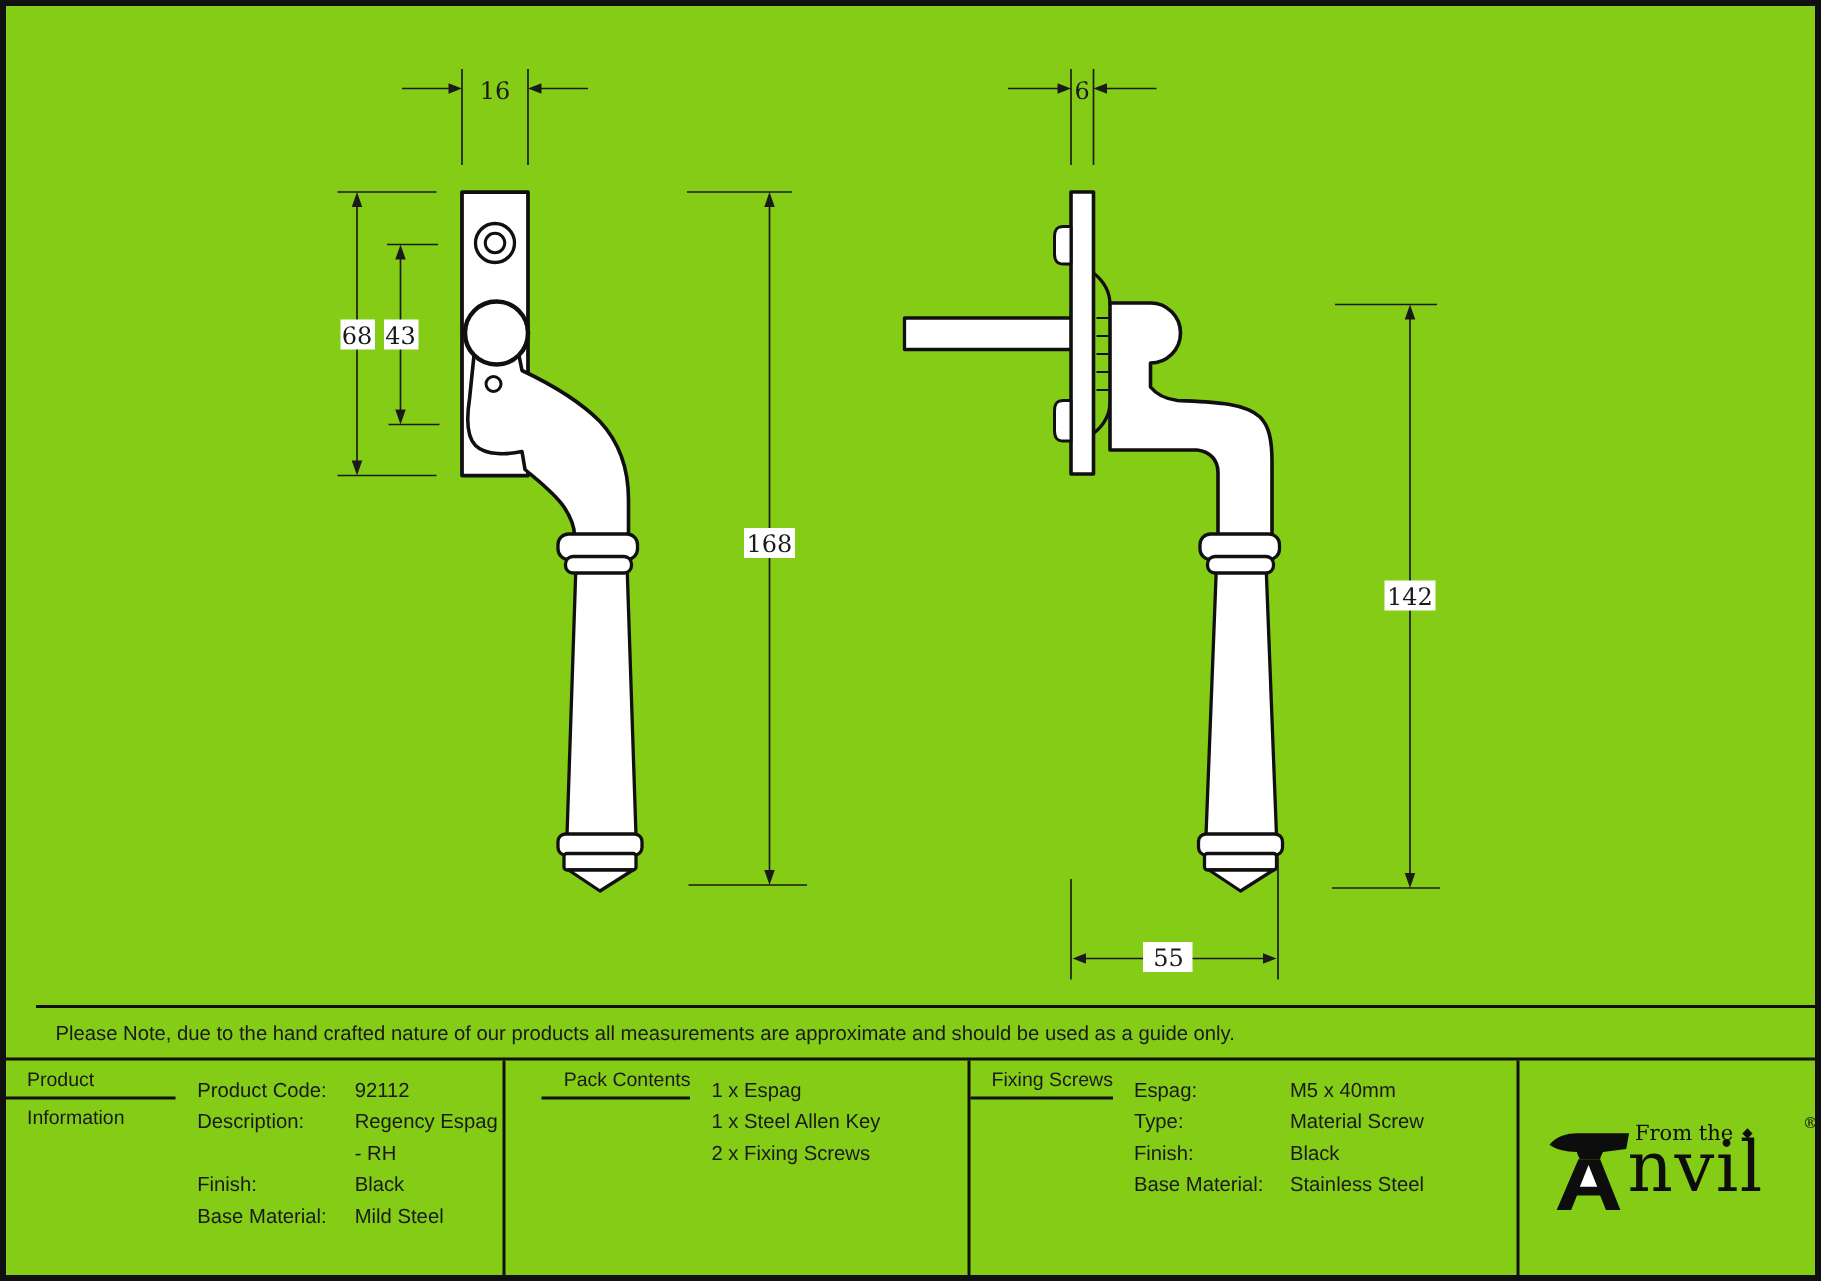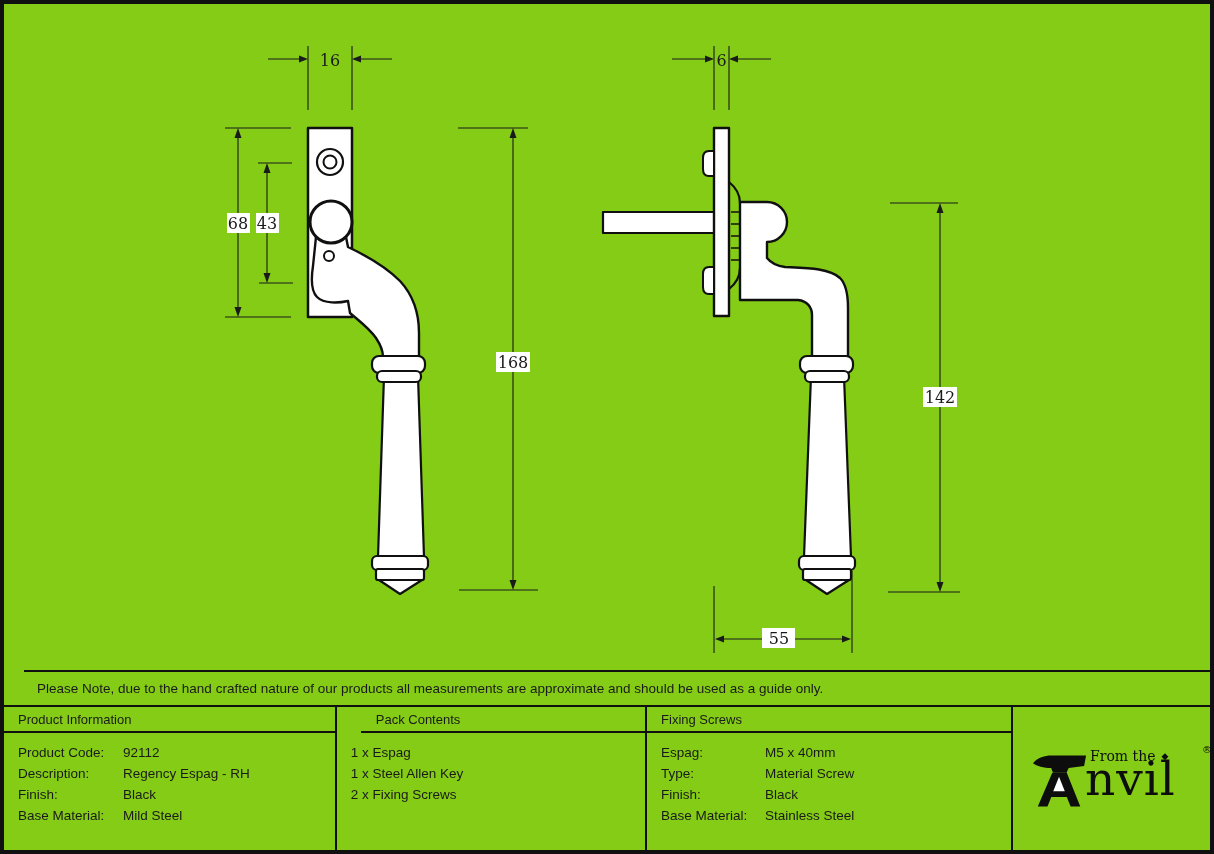--- a/index.html
+++ b/index.html
@@ -12,21 +12,21 @@
   .note{
     position:absolute;left:0;right:0;top:666px;height:33px;
     border-top:2px solid #101010;
     font-size:13.5px;line-height:33px;padding-left:13px;box-sizing:border-box;
     white-space:nowrap;overflow:hidden;margin-left:20px;
   }
   .spec-table{
     position:absolute;left:0;right:0;top:701px;bottom:0;
     border-top:2px solid #101010;display:flex;box-sizing:border-box;
   }
-  .col{box-sizing:border-box;border-right:2px solid #101010;display:flex;flex-direction:column;}
+  .col{box-sizing:border-box;border-right:2px solid #101010;display:flex;flex-direction:row;}
   .col.c1{width:341px;}
   .col.c2{width:318px;}
   .col.c3{width:375px;}
   .col.logo-cell{flex:1;border-right:none;align-items:center;justify-content:center;flex-direction:row;margin-left:19px;}
   .col-header{
     height:24px;border-bottom:2px solid #101010;font-size:13px;
     line-height:25px;padding-left:14px;box-sizing:content-box;
   }
   .col-body{padding:9px 0 0 14px;font-size:13.5px;line-height:21px;}
   .kv{display:flex;}

